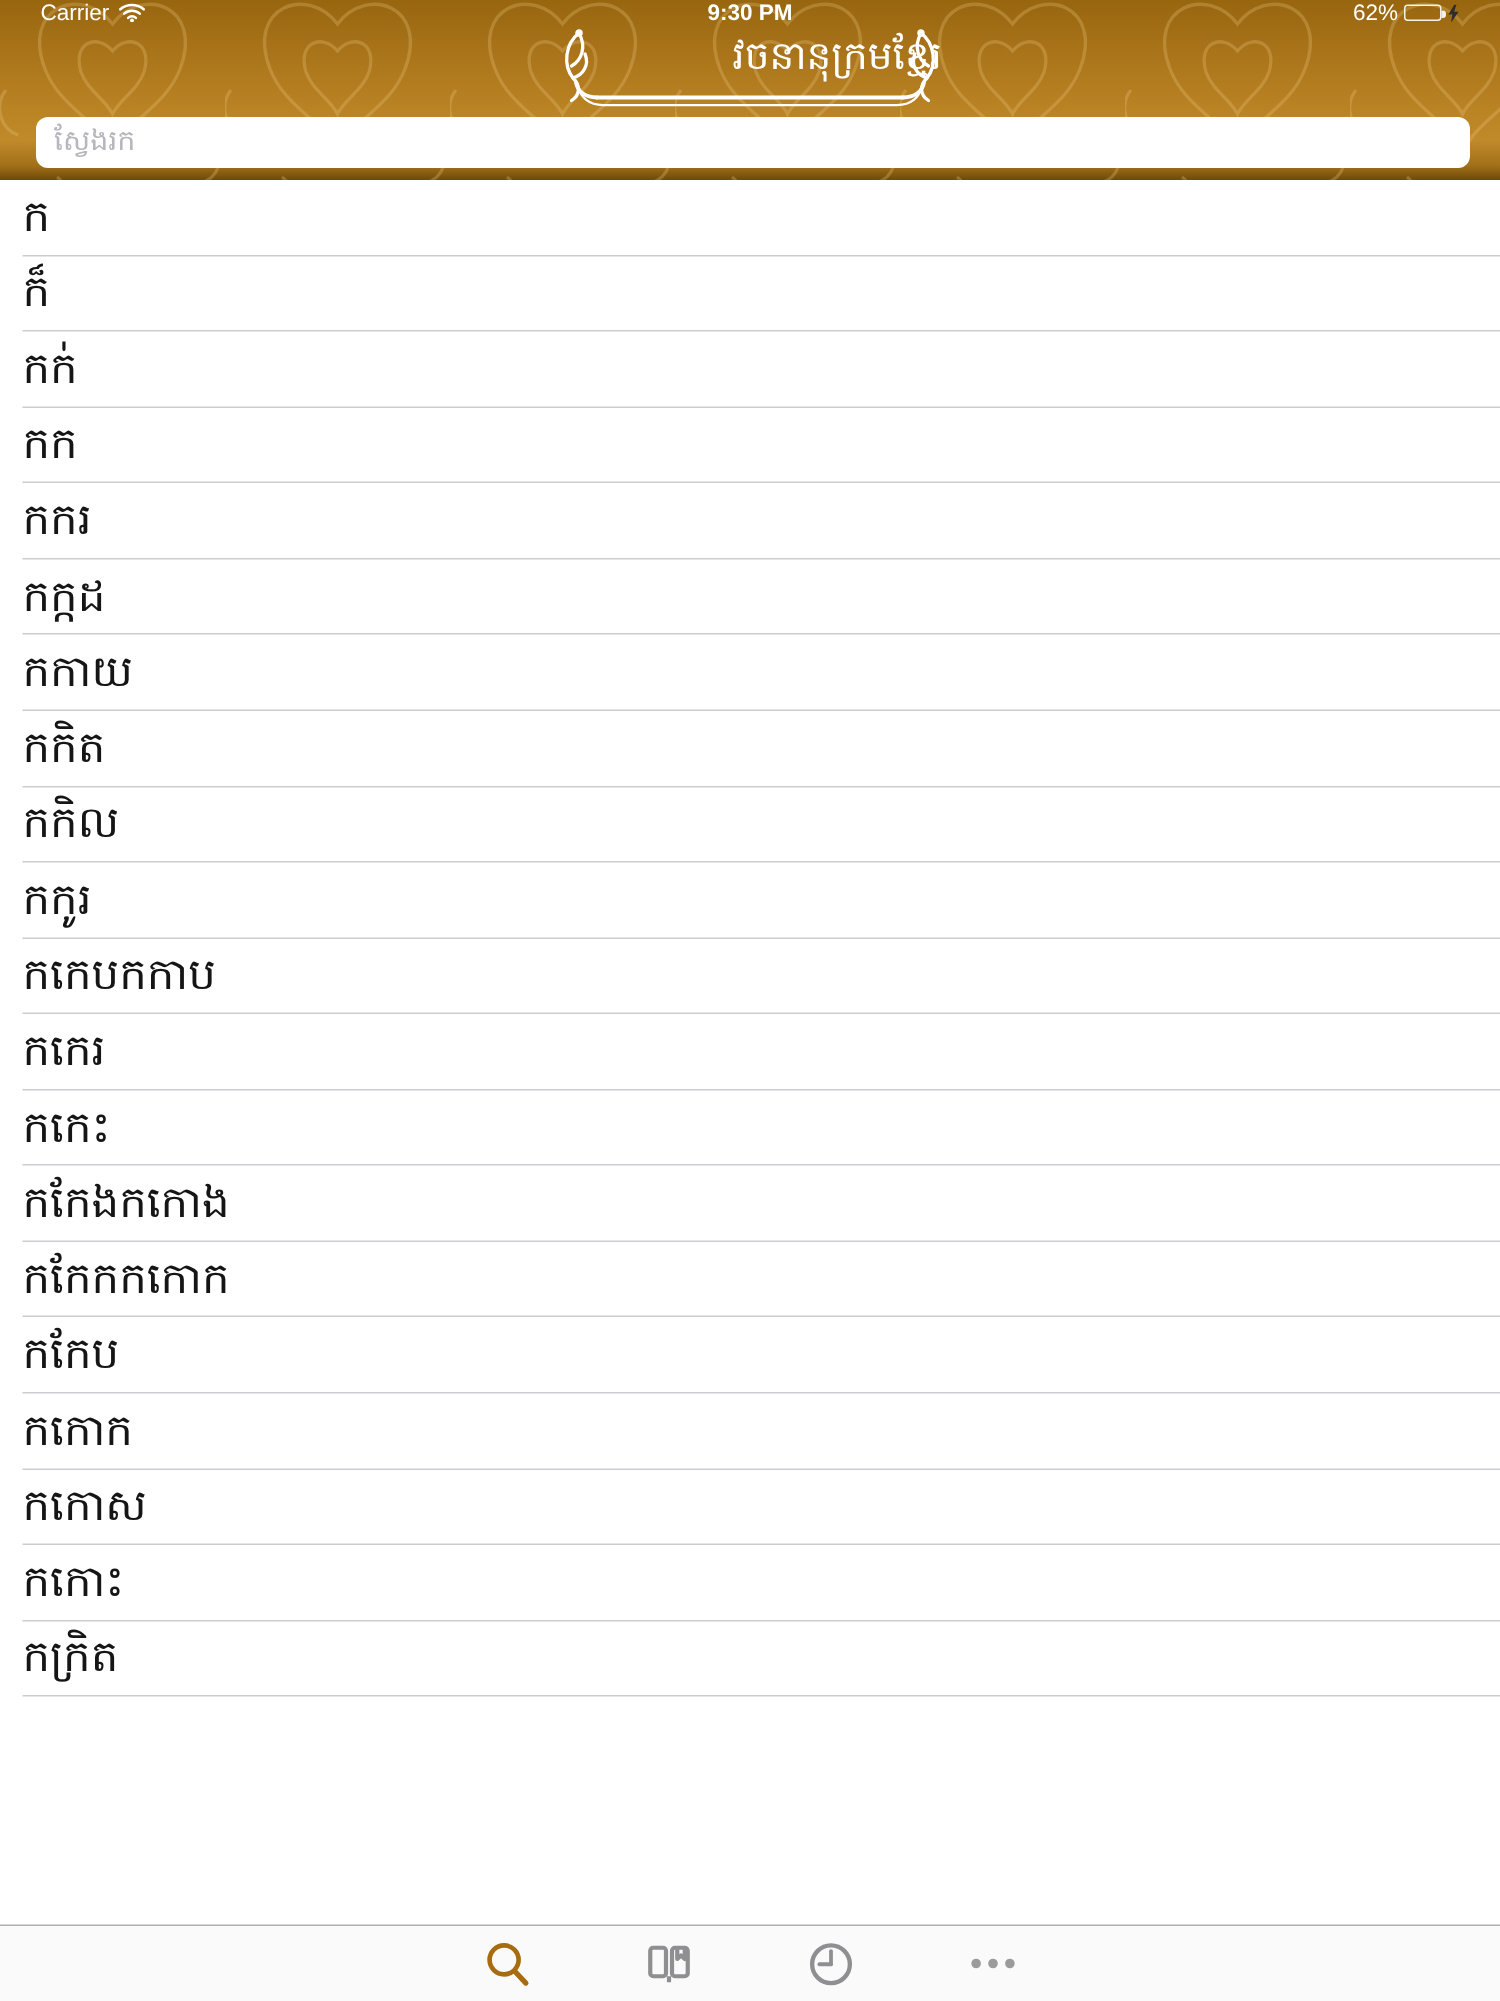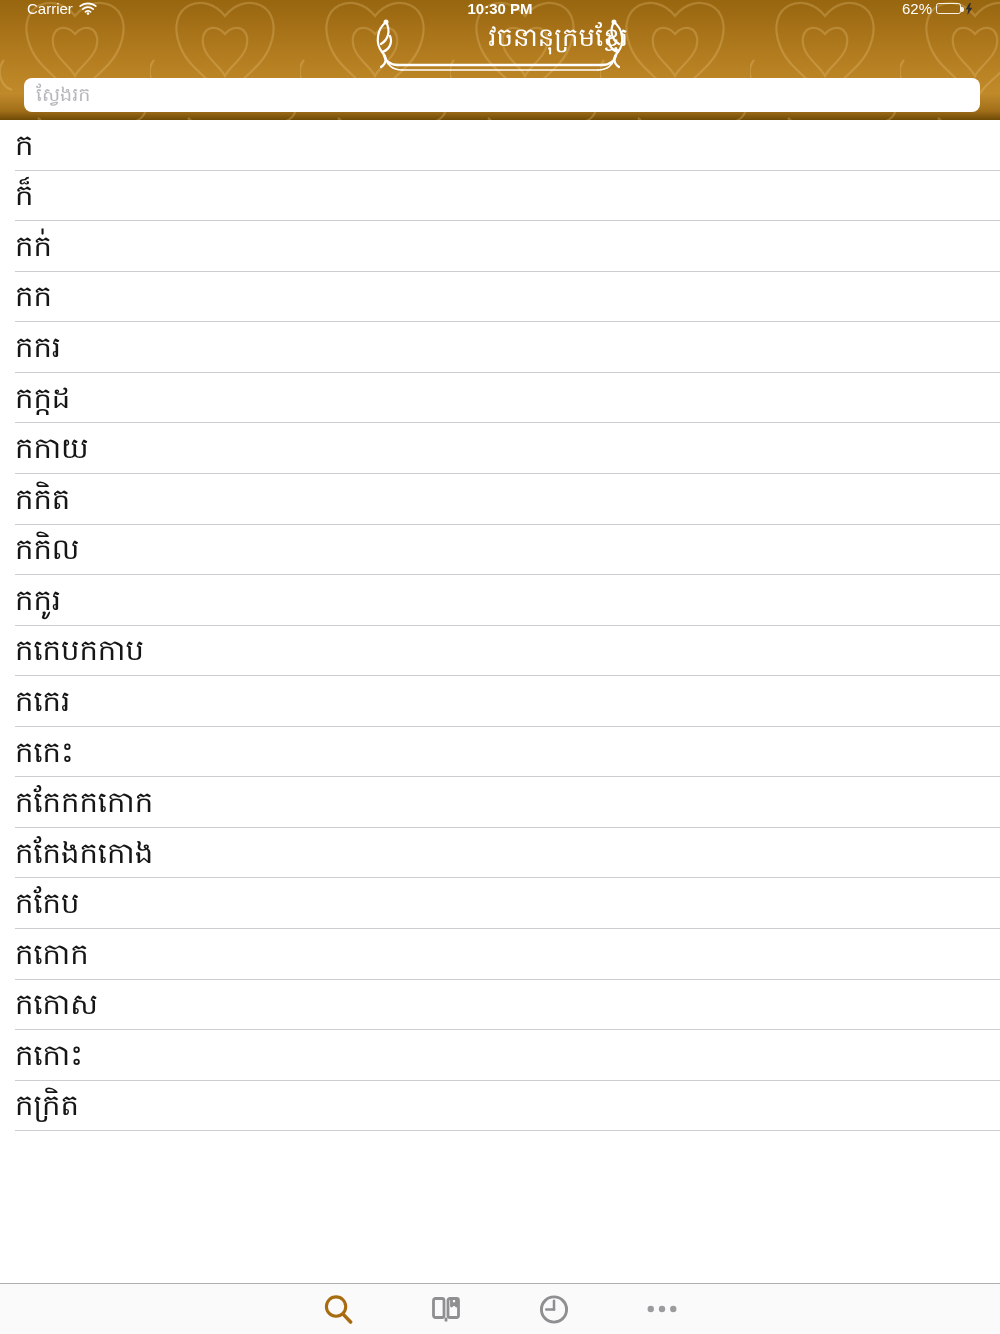--- a/index.html
+++ b/index.html
@@ -82,21 +82,21 @@
         <span>Carrier</span>
         <svg width="18" height="13" viewBox="0 0 18 13">
           <g stroke="#fff" stroke-width="1.7" fill="none" stroke-linecap="round">
             <path d="M1.2 4.2 C5.5 0.4 12.5 0.4 16.8 4.2"></path>
             <path d="M3.8 7.1 C6.8 4.5 11.2 4.5 14.2 7.1"></path>
             <path d="M6.4 9.9 C7.9 8.6 10.1 8.6 11.6 9.9"></path>
           </g>
           <circle cx="9" cy="11.6" r="1.3" fill="#fff"></circle>
         </svg>
       </div>
-      <div class="sb-center">10:30 PM</div>
+      <div class="sb-center">9:30 PM</div>
       <div class="sb-right">
         <span>62%</span>
         <span class="battery-shape">
           <span class="battery-fill"></span><span class="battery-nub"></span>
         </span>
         <svg width="8" height="12" viewBox="0 0 8 12">
           <path d="M4.6 0 L0.6 6.6 H3.2 L2.4 12 L7.4 4.8 H4.4 L6 0 Z" fill="#2d2d2d"></path>
         </svg>
       </div>
     </div>
@@ -166,24 +166,24 @@
       <div class="row">
         <span>កកេបកកាប</span>
       </div>
       <div class="row">
         <span>កកេរ</span>
       </div>
       <div class="row">
         <span>កកេះ</span>
       </div>
       <div class="row">
+        <span>កកែងកកោង</span>
+      </div>
+      <div class="row">
         <span>កកែកកកោក</span>
-      </div>
-      <div class="row">
-        <span>កកែងកកោង</span>
       </div>
       <div class="row">
         <span>កកែប</span>
       </div>
       <div class="row">
         <span>កកោក</span>
       </div>
       <div class="row">
         <span>កកោស</span>
       </div>

